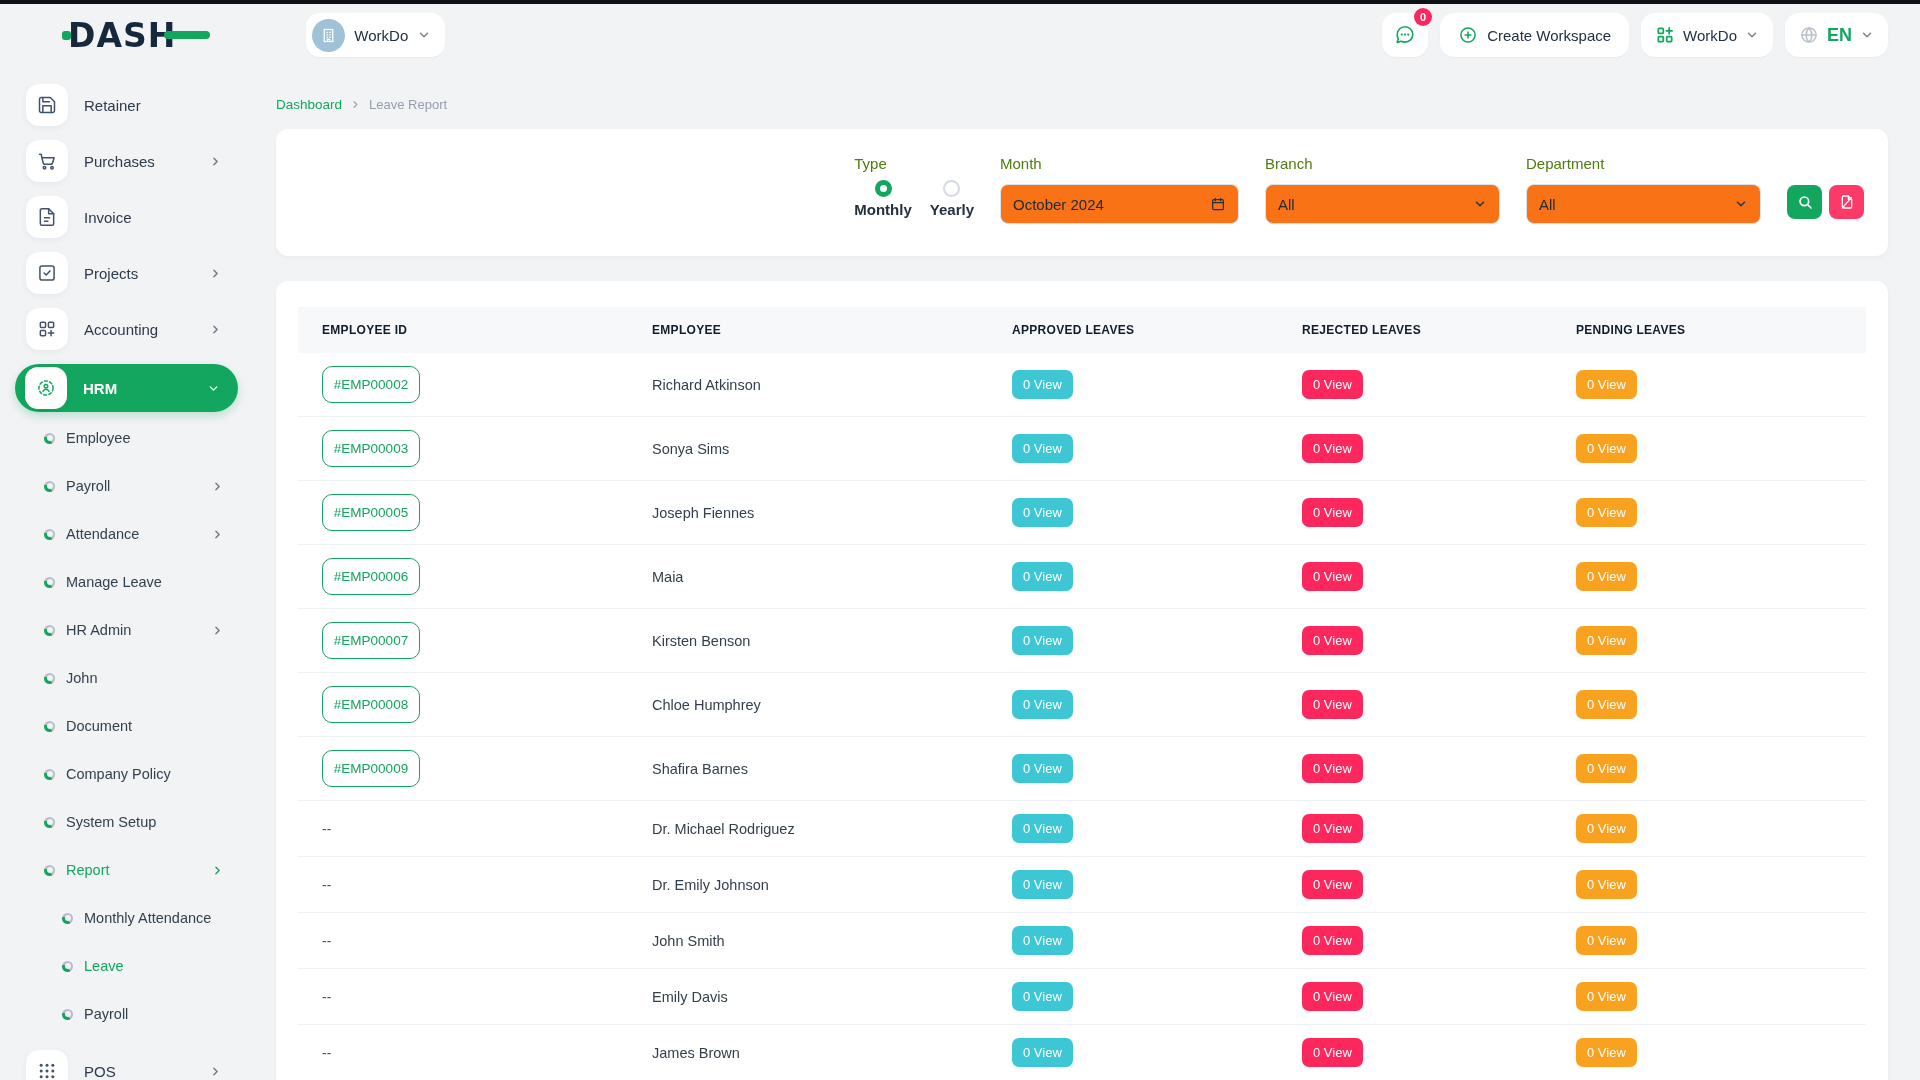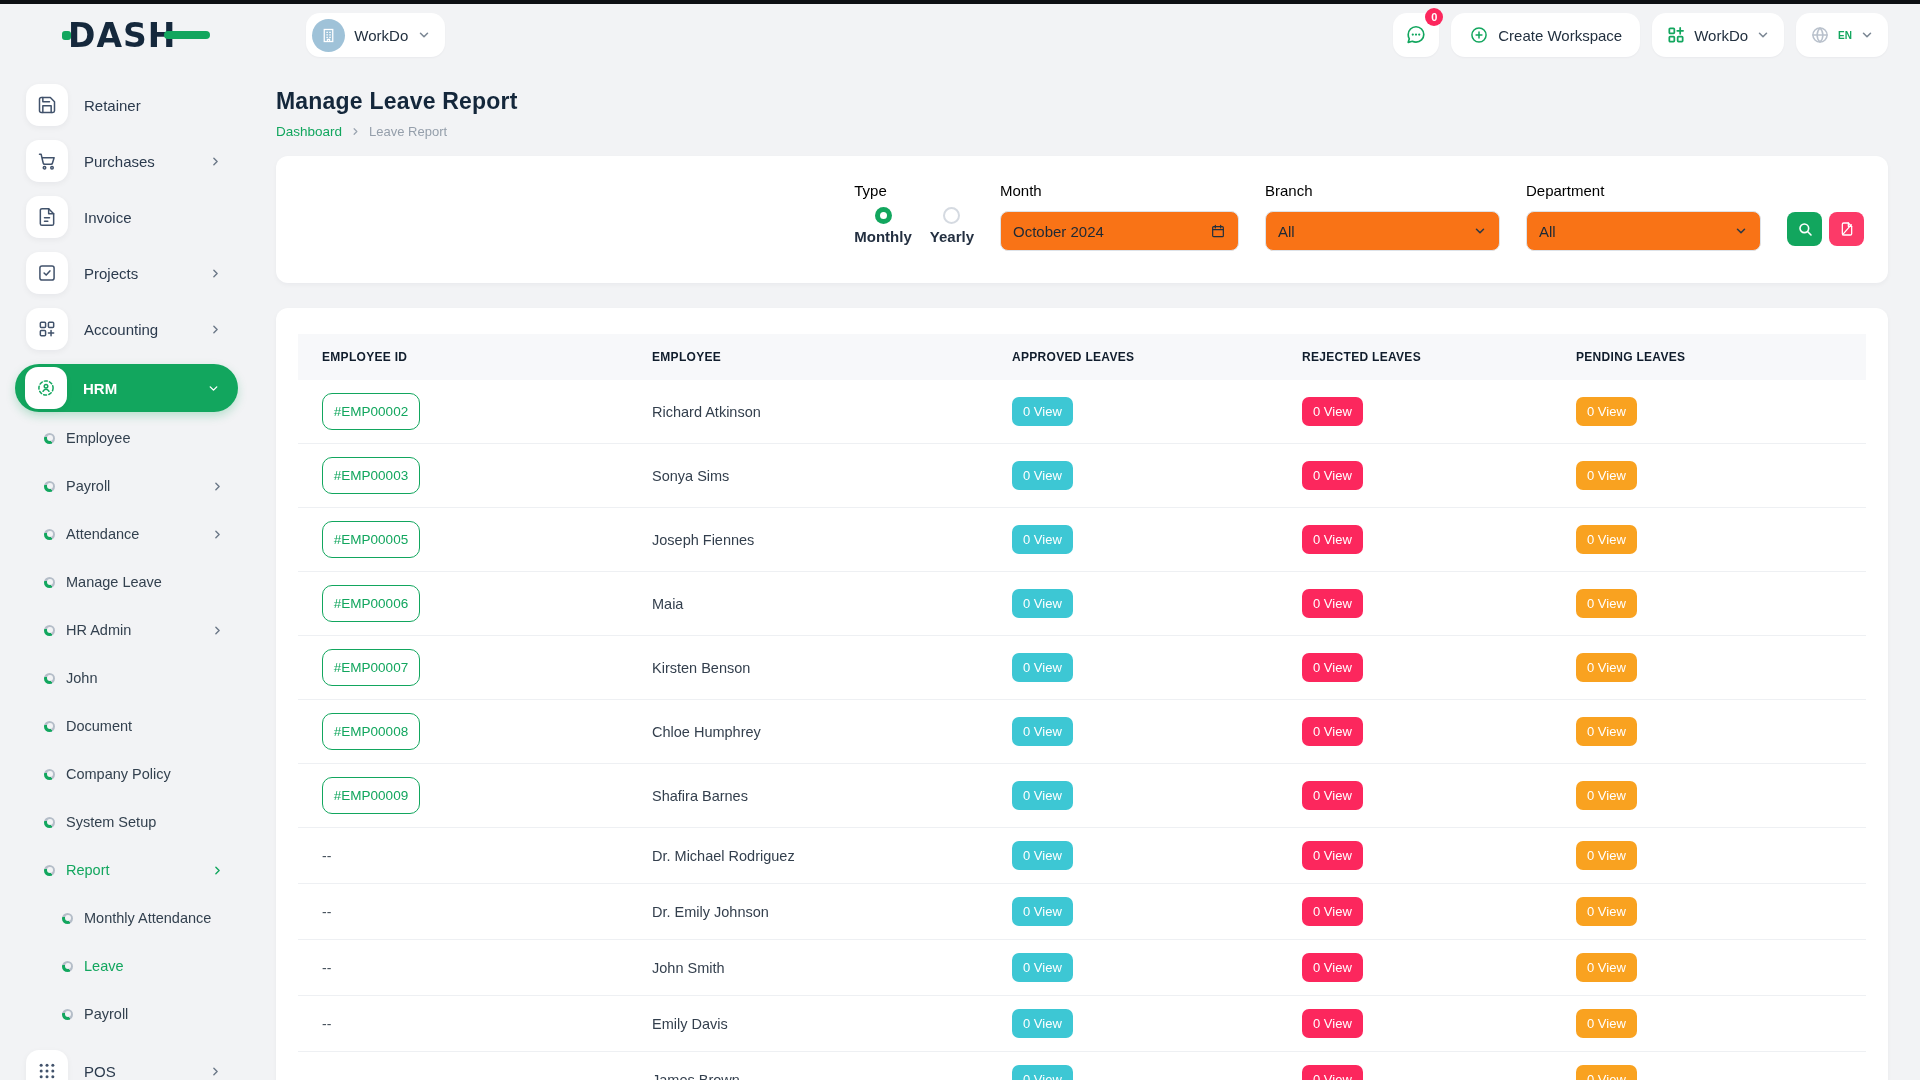--- a/index.html
+++ b/index.html
@@ -27,21 +27,21 @@
   .chat-pill { width:46px; justify-content:center; position:relative; }
   .chat-pill .icon { width:22px; height:22px; color:#12a65e; }
   .badge { position:absolute; top:-5px; right:-4px; min-width:18px; height:18px; border-radius:9px;
     background:#fc275d; color:#fff; font-size:11px; font-weight:700; display:flex; align-items:center; justify-content:center; padding:0 4px; }
   .create-pill { padding:0 18px; gap:9px; }
   .create-pill .icon { width:20px; height:20px; color:#12a65e; }
   .switch-pill { padding:0 14px; gap:8px; }
   .switch-pill .icon-grid { width:20px; height:20px; color:#12a65e; }
   .lang-pill { padding:0 14px; gap:8px; }
   .lang-pill .icon-globe { width:20px; height:20px; color:#b9c1cc; }
-  .lang-label { font-size:10px; font-weight:700; color:#12a65e; }
+  .lang-label { font-size:18px; font-weight:700; color:#12a65e; }
   .chev { width:14px; height:14px; color:#7b8794; }
 
   
   .layout { display:flex; align-items:flex-start; }
   .sidebar { width:252px; flex:0 0 252px; padding-top:18px; }
 
   .sb-item { display:flex; align-items:center; cursor:pointer; padding-right:18px; }
   .sb-item.lvl1 { margin:0 12px 14px 26px; height:42px; }
   .sb-iconbox { width:42px; height:42px; border-radius:13px; background:#fff; box-shadow:0 2px 6px rgba(16,24,40,.05);
     display:flex; align-items:center; justify-content:center; flex:0 0 42px; }
@@ -69,21 +69,21 @@
   .page-title { font-size:23px; font-weight:700; color:#14273b; letter-spacing:.2px; }
   .breadcrumb { display:flex; align-items:center; gap:8px; margin-top:9px; }
   .bc-home { font-size:13.5px; color:#12a65e; cursor:pointer; }
   .bc-sep { width:11px; height:11px; color:#9aa4b0; }
   .bc-current { font-size:13px; color:#959fab; }
 
   .card { background:#fff; border-radius:12px; box-shadow:0 2px 5px rgba(16,24,40,.04); }
   .filter-card { margin-top:17px; height:127px; display:flex; justify-content:flex-end; align-items:flex-start;
     padding:26px 24px 0 0; gap:26px; }
   .fgroup { display:flex; flex-direction:column; }
-  .flabel { font-size:15px; color:#000000; margin-bottom:12px; }
+  .flabel { font-size:15px; color:#4d7c0f; margin-bottom:12px; }
   .radio-row { display:flex; align-items:center; gap:18px; height:40px; margin-top:-5px; }
   .radio { display:flex; align-items:center; gap:4px; cursor:pointer;flex-direction:column; }
   .radio-circle { width:17px; height:17px; border-radius:50%; border:2px solid #d5dae1; background:#fff; }
   .radio.checked .radio-circle { border:none; background:#12a65e; position:relative; }
   .radio.checked .radio-circle:after { content:""; position:absolute; inset:5px; background:#fff; border-radius:50%; }
   .radio-label { font-size:15px; font-weight:700; color:#243041; }
 
   .finput { height:40px; border:1px solid #dee3e9; border-radius:8px; background:#f97316; display:flex;
     align-items:center; padding:0 12px; font-size:15px; color:#1d2936; cursor:pointer; }
   .finput .grow { flex:1; }
@@ -412,21 +412,20 @@
         <span class="sb-label">POS</span>
         <span class="sb-chev">
           <svg viewBox="0 0 24 24" fill="none" stroke="currentColor" stroke-width="2.6" stroke-linecap="round" stroke-linejoin="round">
             <path d="M9 6l6 6-6 6"></path>
           </svg>
         </span>
       </div>
     </aside>
 
   <main class="content">
-    <h1 class="page-title">Manage Leave Report</h1>
     <div class="breadcrumb">
       <span class="bc-home">Dashboard</span>
       <span class="bc-sep">
           <svg viewBox="0 0 24 24" fill="none" stroke="currentColor" stroke-width="2.6" stroke-linecap="round" stroke-linejoin="round">
             <path d="M9 6l6 6-6 6"></path>
           </svg>
         </span>
       <span class="bc-current">Leave Report</span>
     </div>
 

